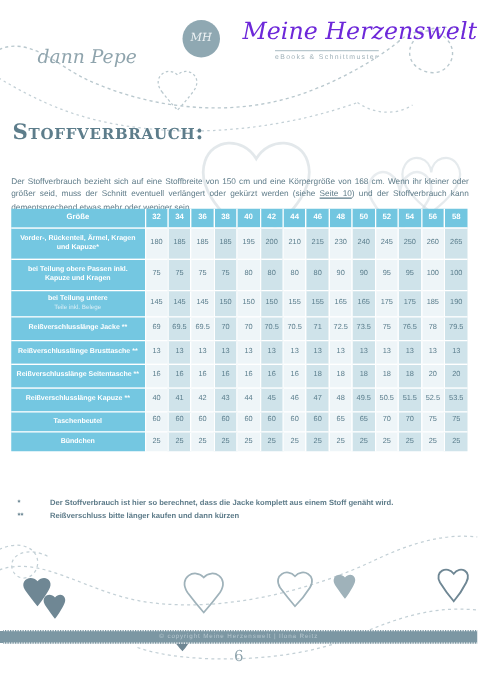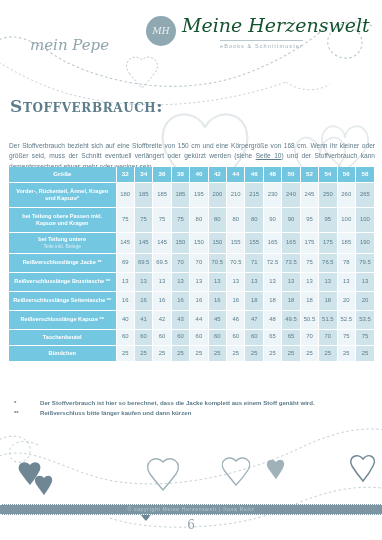--- a/index.html
+++ b/index.html
@@ -35,22 +35,22 @@
   }
 
   .brand { position:absolute; right:6px; top:14px; width:230px; height:50px; }
   .brand-mark {
     position:absolute; left:0; top:2px; width:30px; height:30px;
     border-radius:50%; background:#8fa8b2;
     color:#eef3f5; font-family:"DejaVu Serif", serif;
     font-size:9px; line-height:30px; text-align:center; font-style:italic;
   }
   .brand-name {
-    position:absolute; left:36px; top:0px;
-    font-size:19px; color:#14532d; white-space:nowrap;
+    position:absolute; left:48px; top:0px;
+    font-size:19px; color:#6d28d9; white-space:nowrap;
     font-family:"DejaVu Serif", serif; font-style:italic;
   }
   .brand-tag {
     position:absolute; left:74px; top:26px;
     font-size:5.5px; letter-spacing:1.1px; color:#9dafb7;
     border-top:1px solid #b9c8ce; padding-top:2px; white-space:nowrap;
   }
 
   
   .sec-title {
@@ -175,21 +175,21 @@
            C44,95 40,90 36,84 Z" fill="#6f8794"></path>
   <path d="M268,68 C264,61 272,57 276,62 C280,57 287,61 283,68 C280,74 276,79 276,79
            C276,79 272,74 268,68 Z" fill="#9fb2ba"></path>
   <path d="M352,66 C347,57 358,52 363,59 C368,52 378,57 373,66 C369,74 363,81 363,81
            C363,81 357,74 352,66 Z" fill="none" stroke="#6f8794" stroke-width="1.5"></path>
   <path d="M139,112 C136,106 143,103 146,107 C149,103 155,106 152,112 C150,117 146,121 146,121
            C146,121 142,117 139,112 Z" fill="#6f8794"></path>
 </svg>
 
 <div class="header">
-  <div class="ebook-sub">mein Pepe</div>
+  <div class="ebook-sub">dann Pepe</div>
 
   <div class="brand">
     <div class="brand-mark">MH</div>
     <div class="brand-name">Meine Herzenswelt</div>
     <div class="brand-tag">eBooks &amp; Schnittmuster</div>
   </div>
 </div>
 
 <div class="sec-title">Stoffverbrauch:</div>
 

